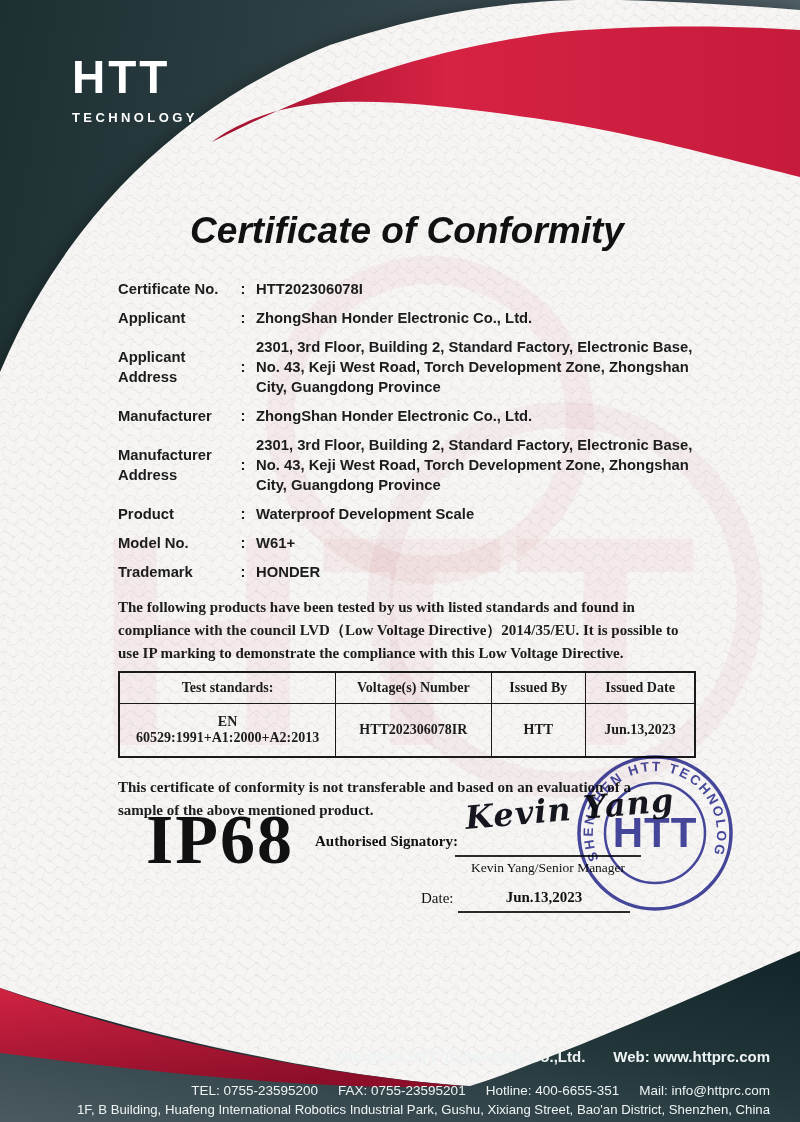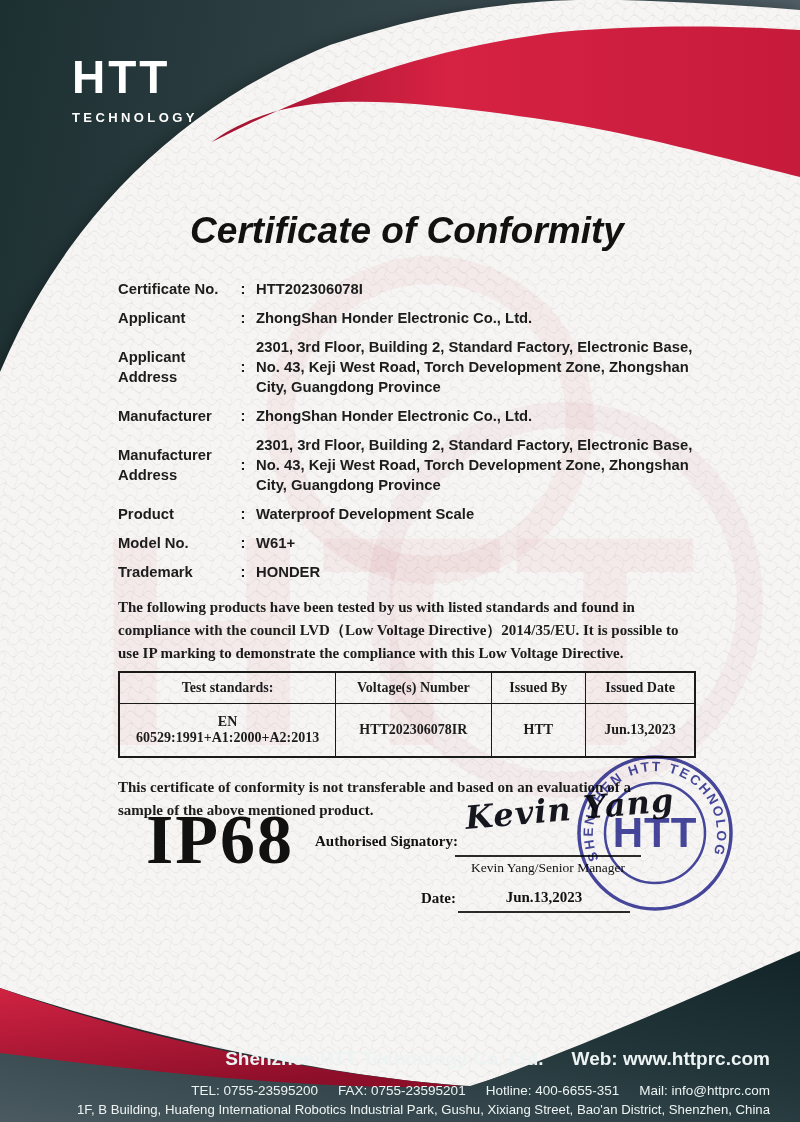--- a/index.html
+++ b/index.html
@@ -37,30 +37,30 @@
         font-weight:700;font-size:70px;letter-spacing:2px;color:#111;}
   .auth-label{position:absolute;left:315px;top:833px;z-index:1;
         font-family:"Liberation Serif",serif;font-weight:700;font-size:15px;color:#111;}
   .sig-script{position:absolute;left:465px;top:790px;z-index:2;
         font-family:"DejaVu Serif",serif;font-style:italic;font-weight:700;font-size:32px;
         color:#16161f;transform:rotate(-5deg);letter-spacing:1px;white-space:nowrap;}
   .sig-line{position:absolute;left:455px;top:855px;width:186px;border-top:2px solid #2a2a2a;z-index:1;}
   .sig-name{position:absolute;left:471px;top:860px;z-index:1;
         font-family:"Liberation Serif",serif;font-size:13.5px;color:#111;white-space:nowrap;}
   .date-label{position:absolute;left:421px;top:890px;z-index:1;
-        font-family:"Liberation Serif",serif;font-weight:700;font-size:15px;color:#111;}
+        font-family:"Liberation Serif",serif;font-weight:400;font-size:15px;color:#111;}
   .date-value{position:absolute;left:458px;top:889px;width:172px;text-align:center;z-index:1;
         font-family:"Liberation Serif",serif;font-weight:700;font-size:15px;color:#111;}
   .date-line{position:absolute;left:458px;top:911px;width:172px;border-top:2px solid #2a2a2a;z-index:1;}
 
   .stamp{position:absolute;left:570px;top:748px;z-index:3;opacity:0.88;mix-blend-mode:multiply;}
 
   
   .footer-line{position:absolute;right:30px;z-index:2;color:#edf3f3;white-space:nowrap;}
-  .f-company{top:1048px;font-weight:700;font-size:19px;}
+  .f-company{top:1048px;font-weight:700;font-size:15px;}
   .f-company .gap{margin-left:28px;}
   .f-contact{top:1083px;font-size:13.5px;}
   .f-contact span+span{margin-left:20px;}
   .f-address{top:1102px;font-size:13.2px;}
 </style>
 </head>
 <body>
 
 <div class="page">
 

